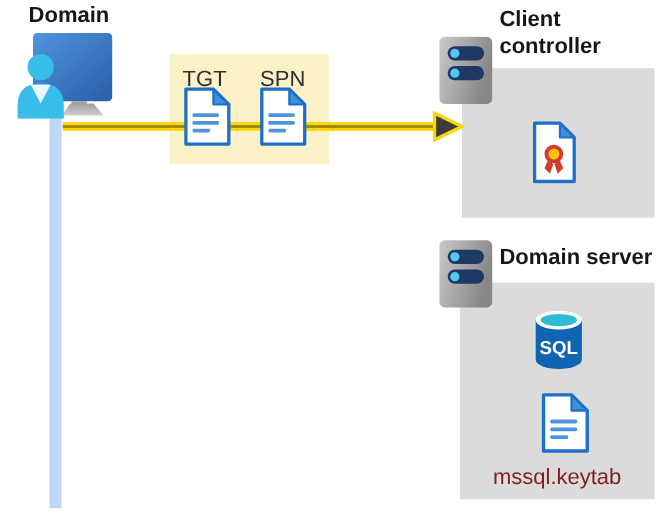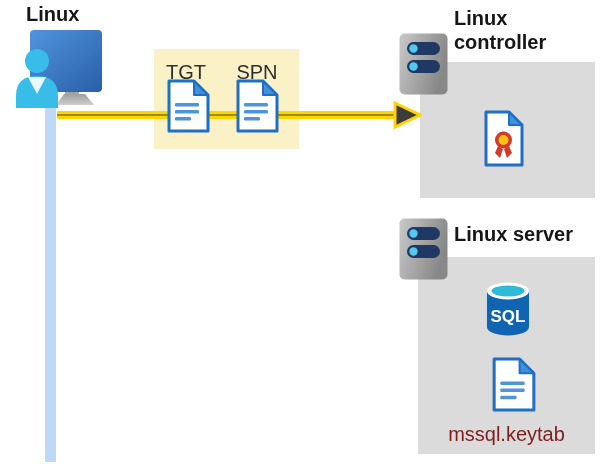--- a/index.html
+++ b/index.html
@@ -114,20 +114,20 @@
     <path d="M3 10 L3 46 A21 8.5 0 0 0 45 46 L45 10 Z" fill="#1065B2"></path>
     <ellipse cx="24" cy="10" rx="21" ry="8.5" fill="#ffffff"></ellipse>
     <ellipse cx="24" cy="10" rx="16.5" ry="5.5" fill="#2FBBD6"></ellipse>
     <text x="24" y="41" text-anchor="middle" font-family="Liberation Sans, sans-serif" font-size="17" font-weight="bold" fill="#ffffff">SQL</text>
   </svg>
 
   <svg class="abs icon" style="left:491px;top:357px;" width="46" height="55">
       <use href="#doc"></use>
     </svg>
 
-  <div class="abs title" style="left:26px;top:2px;">Linux</div>
+  <div class="abs title" style="left:26px;top:2px;">Domain</div>
   <div class="abs ticket-label" style="left:162px;top:51px;width:48px;">TGT</div>
   <div class="abs ticket-label" style="left:233px;top:51px;width:48px;">SPN</div>
-  <div class="abs title" style="left:454px;top:6px;width:140px;">Linux controller</div>
-  <div class="abs title" style="left:454px;top:222px;width:145px;">Linux server</div>
+  <div class="abs title" style="left:454px;top:6px;width:140px;">Client controller</div>
+  <div class="abs title" style="left:454px;top:222px;width:145px;">Domain server</div>
   <div class="abs file-label" style="left:418px;top:423px;width:177px;">mssql.keytab</div>
 
 </div>
 
 </body></html>

